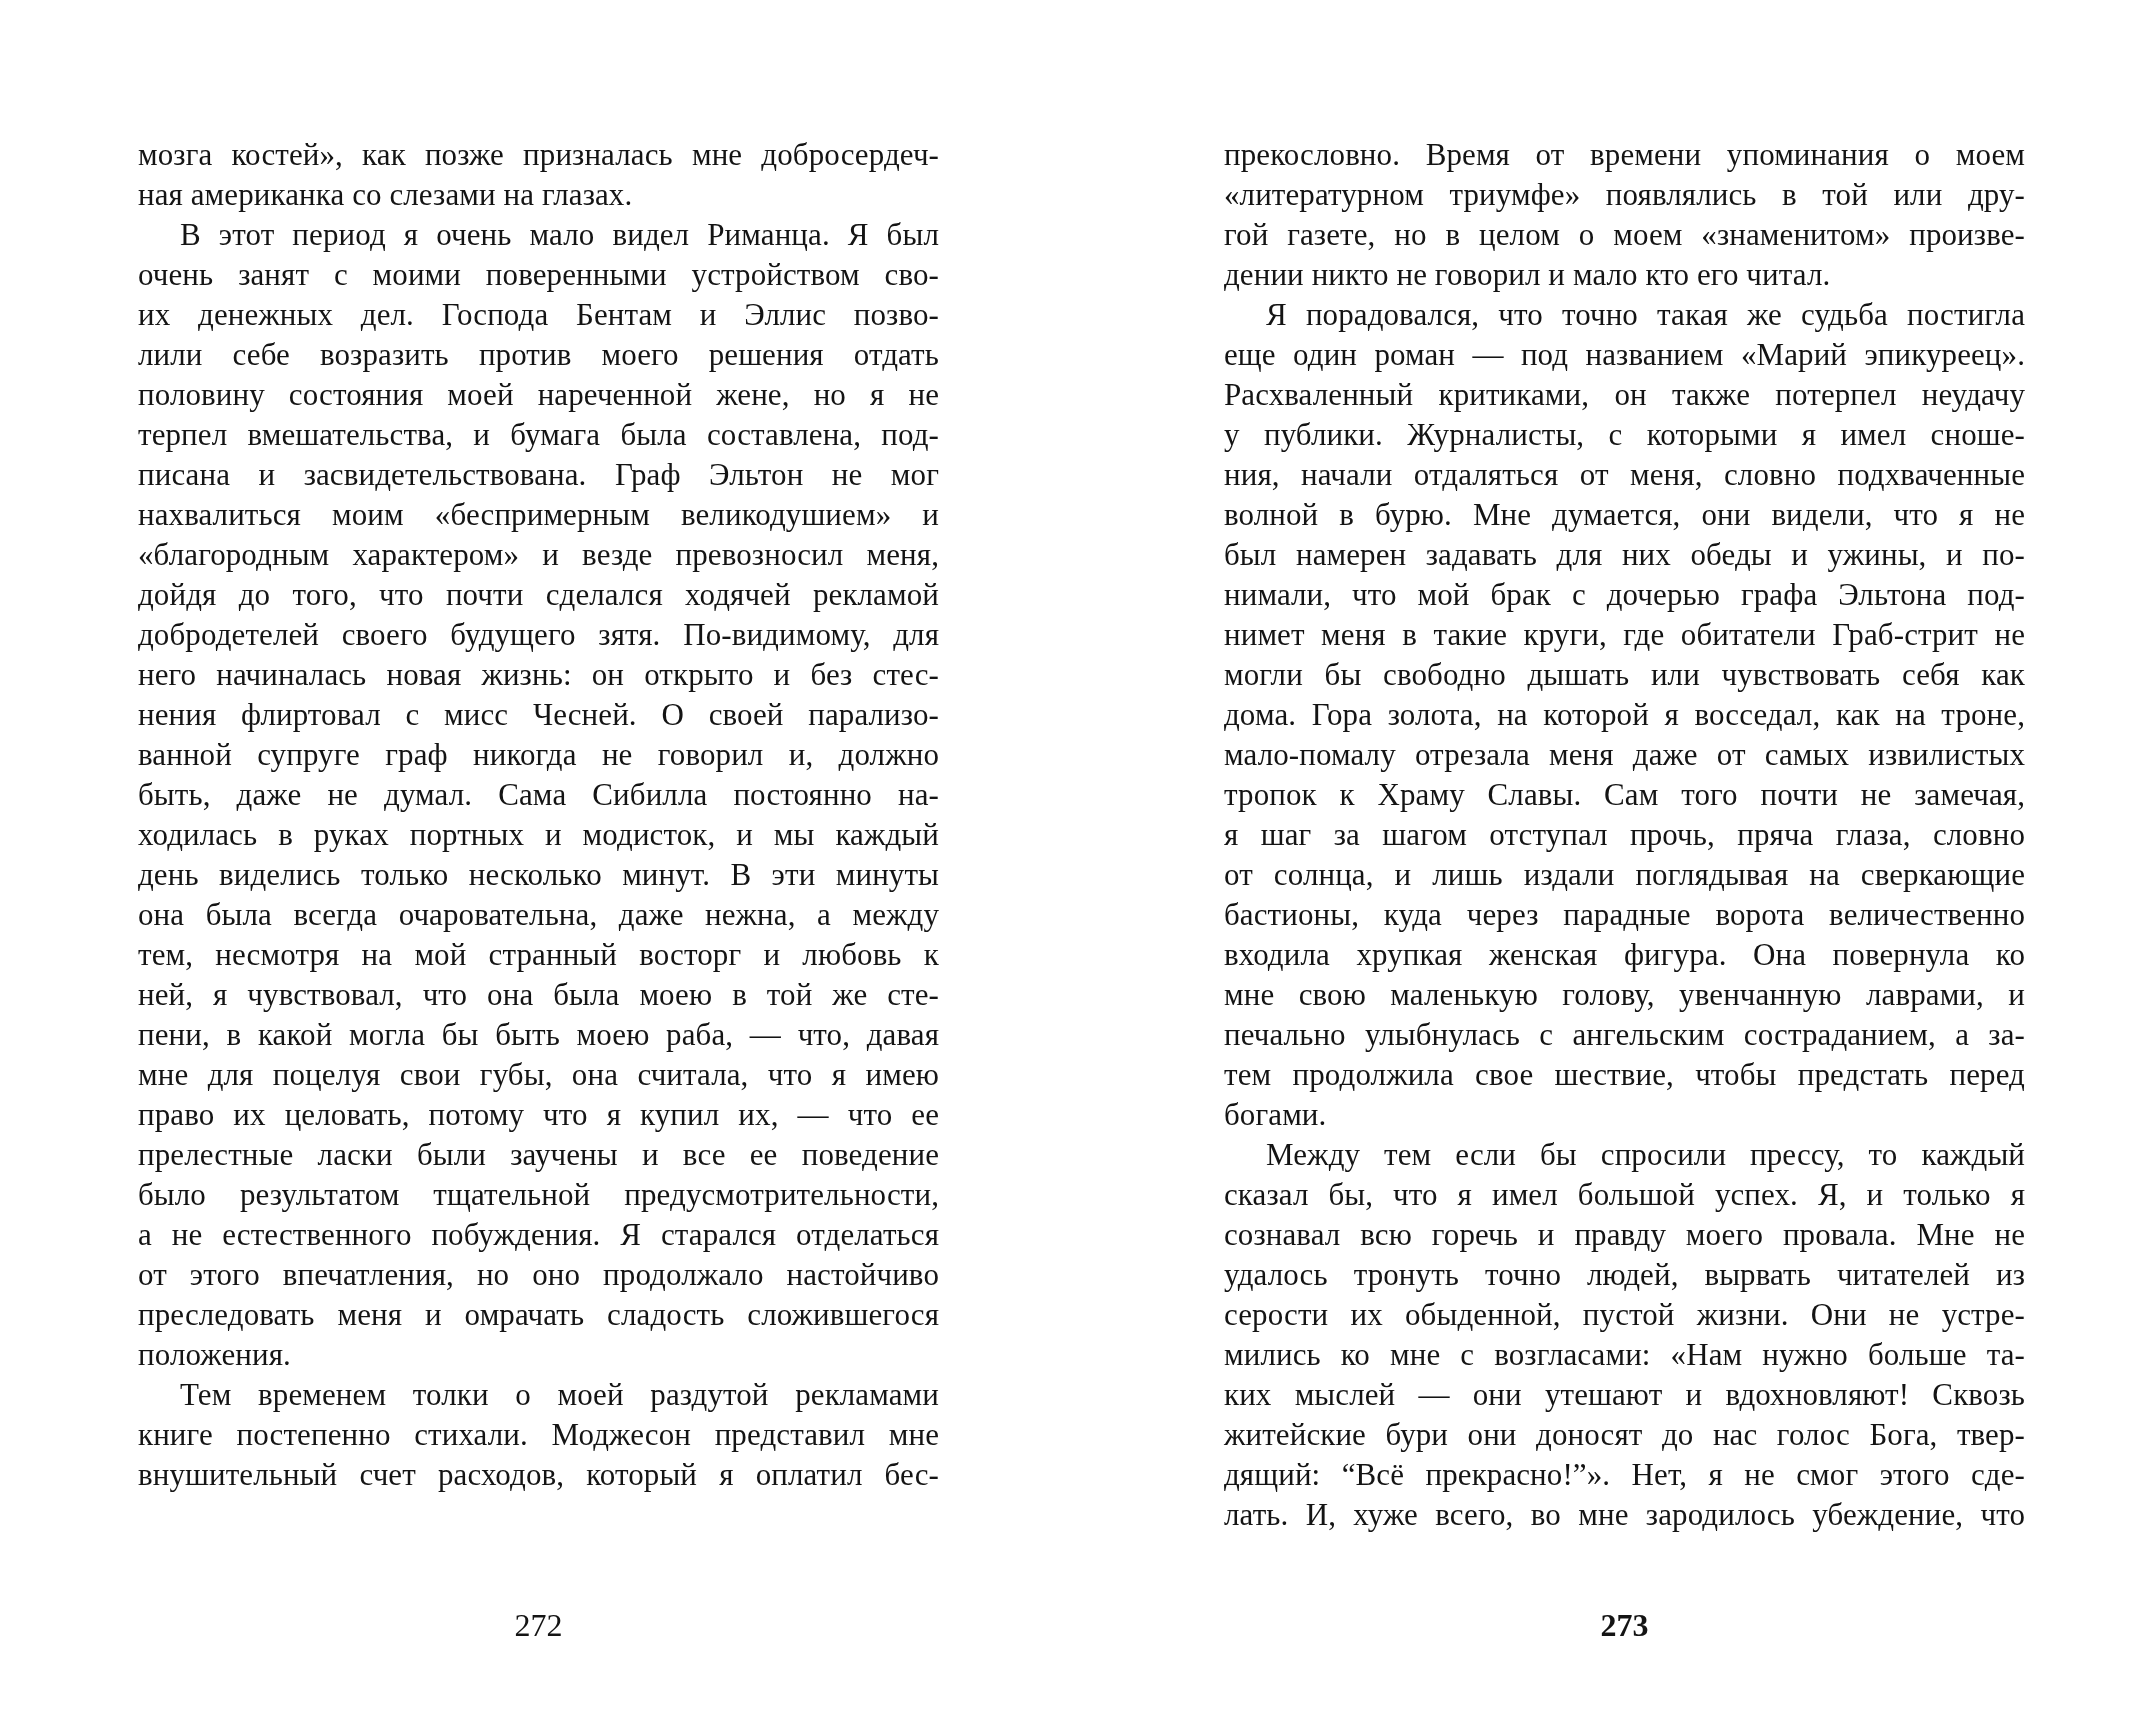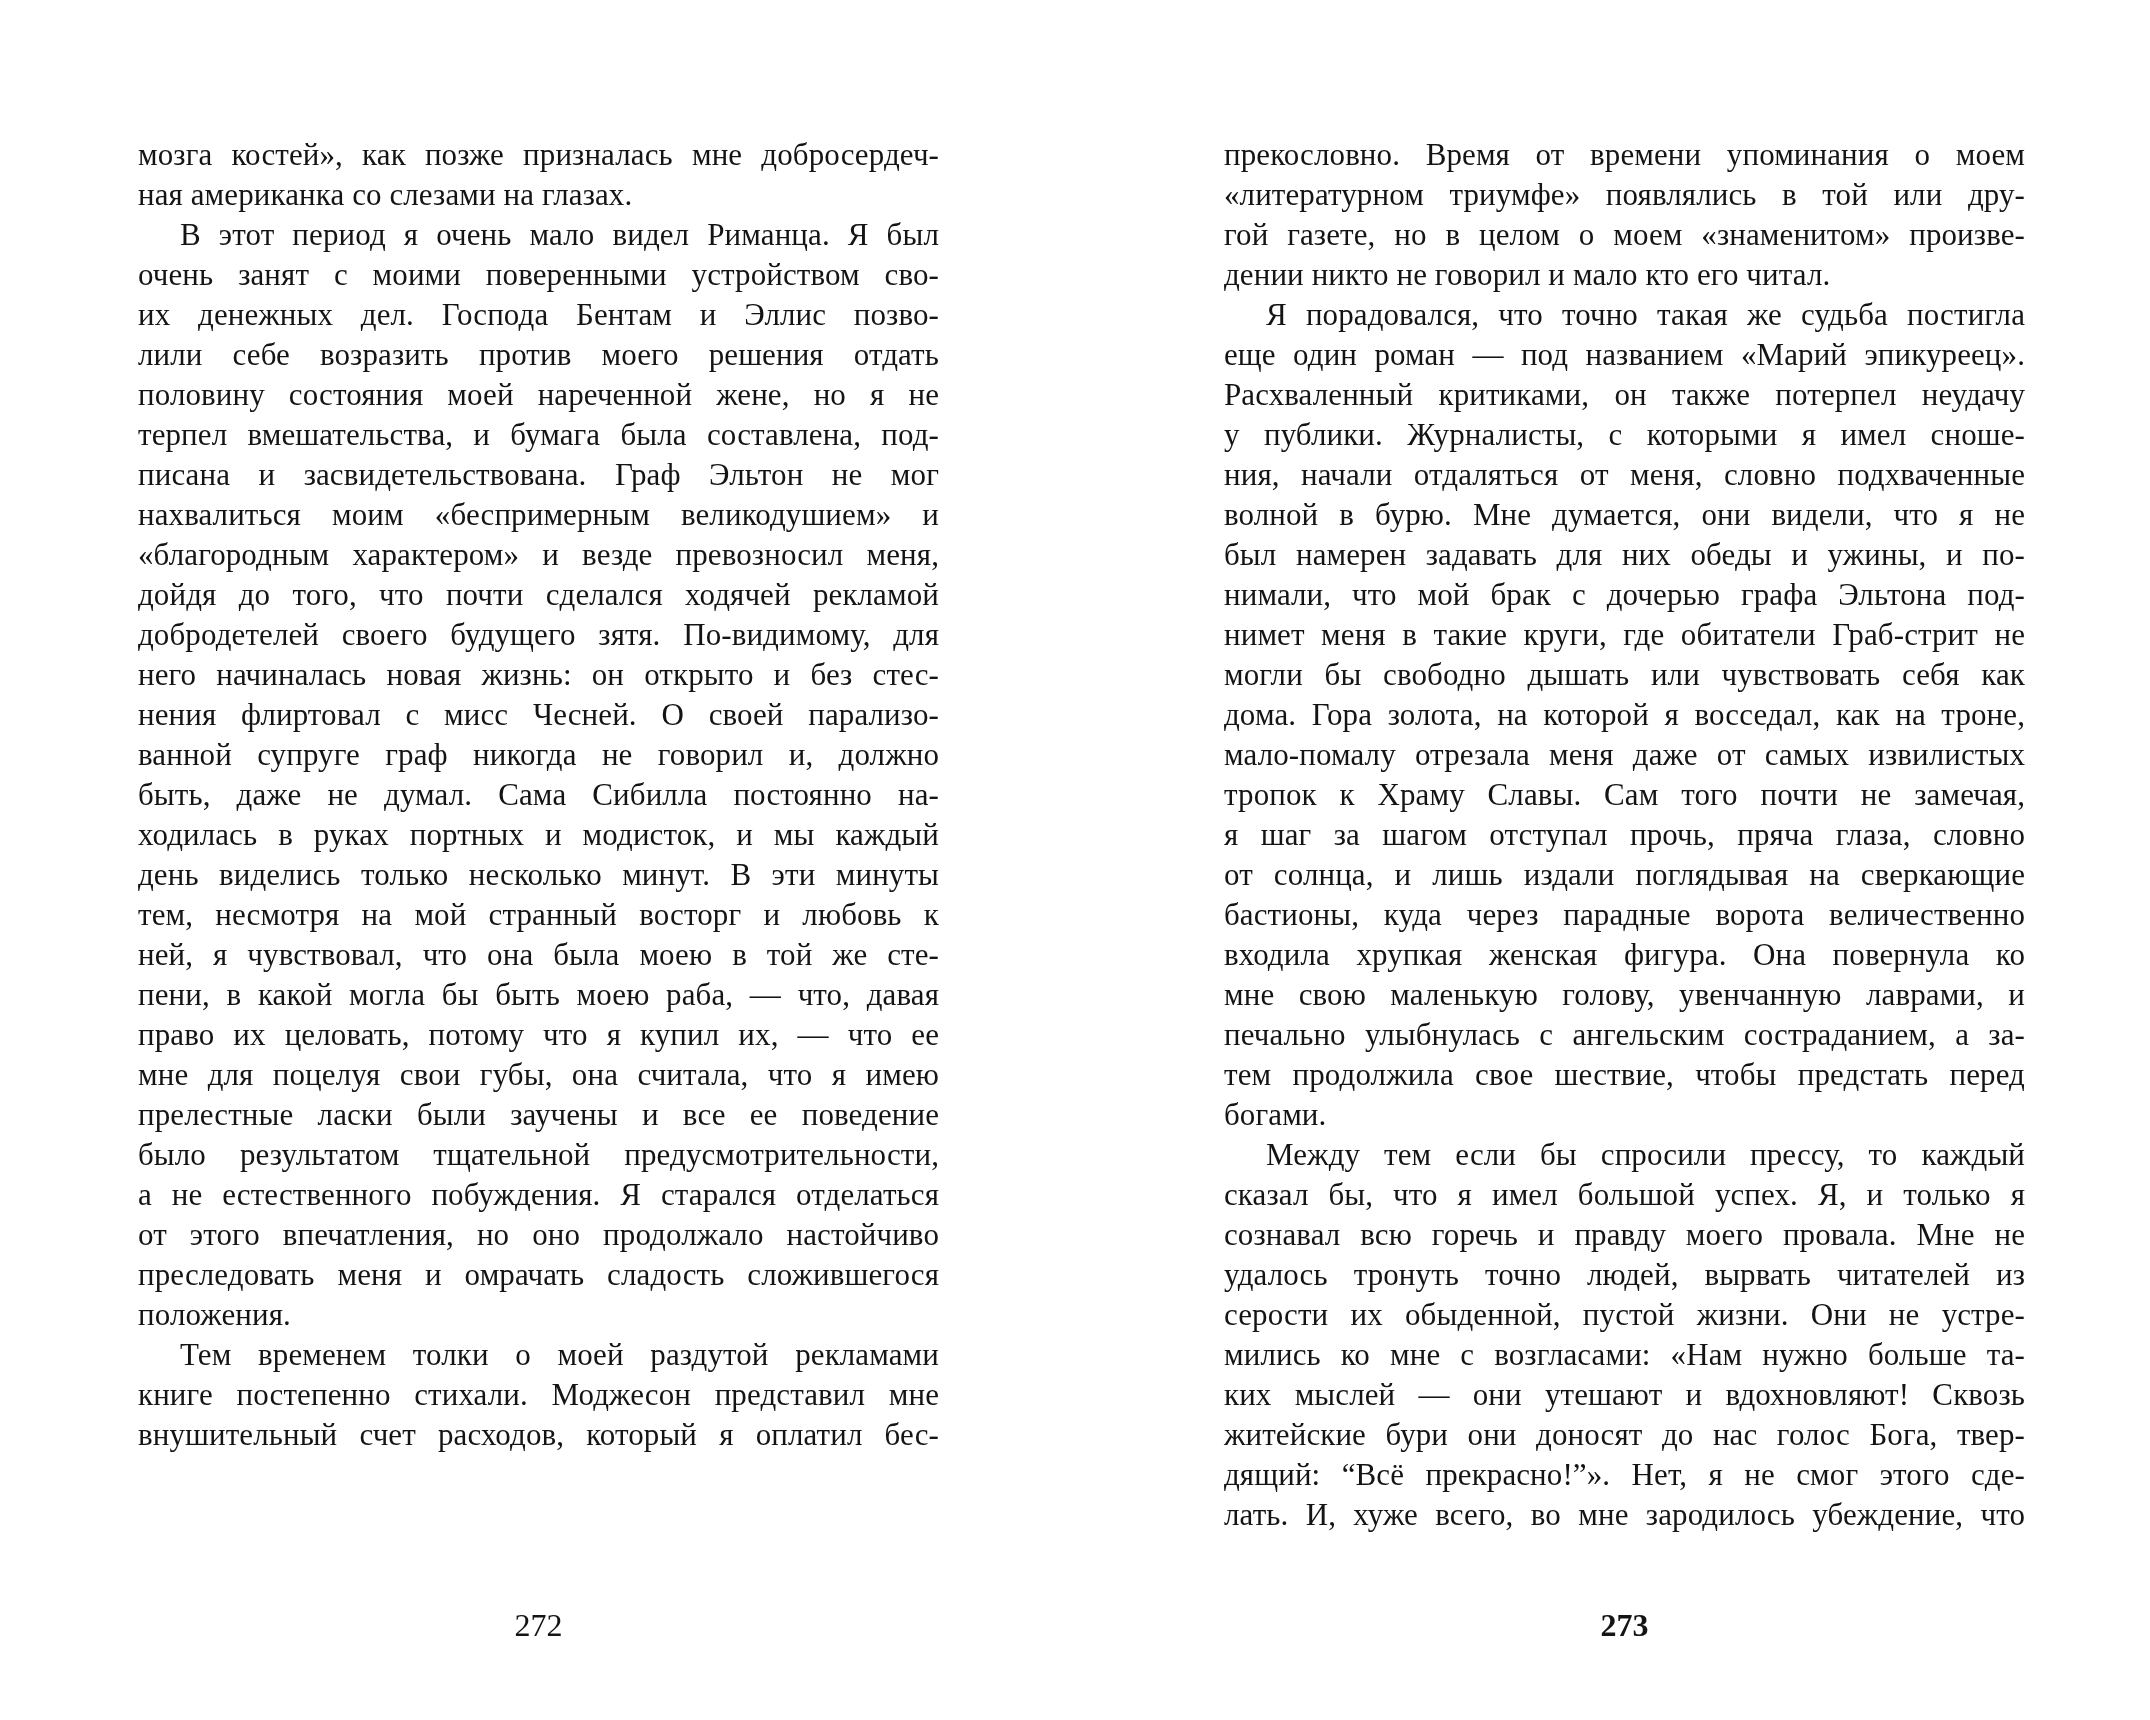--- a/index.html
+++ b/index.html
@@ -78,25 +78,26 @@
         <div class="line">нахвалиться моим «беспримерным великодушием» и</div>
         <div class="line">«благородным характером» и везде превозносил меня,</div>
         <div class="line">дойдя до того, что почти сделался ходячей рекламой</div>
         <div class="line">добродетелей своего будущего зятя. По-видимому, для</div>
         <div class="line">него начиналась новая жизнь: он открыто и без стес-</div>
         <div class="line">нения флиртовал с мисс Чесней. О своей парализо-</div>
         <div class="line">ванной супруге граф никогда не говорил и, должно</div>
         <div class="line">быть, даже не думал. Сама Сибилла постоянно на-</div>
         <div class="line">ходилась в руках портных и модисток, и мы каждый</div>
         <div class="line">день виделись только несколько минут. В эти минуты</div>
+        <div class="line">она была всегда очаровательна, даже нежна, а между</div>
         <div class="line">тем, несмотря на мой странный восторг и любовь к</div>
         <div class="line">ней, я чувствовал, что она была моею в той же сте-</div>
         <div class="line">пени, в какой могла бы быть моею раба, — что, давая</div>
+        <div class="line">мне для поцелуя свои губы, она считала, что я имею</div>
         <div class="line">право их целовать, потому что я купил их, — что ее</div>
-        <div class="line">мне для поцелуя свои губы, она считала, что я имею</div>
         <div class="line">прелестные ласки были заучены и все ее поведение</div>
         <div class="line">было результатом тщательной предусмотрительности,</div>
         <div class="line">а не естественного побуждения. Я старался отделаться</div>
         <div class="line">от этого впечатления, но оно продолжало настойчиво</div>
         <div class="line">преследовать меня и омрачать сладость сложившегося</div>
         <div class="line last">положения.</div>
         <div class="line indent">Тем временем толки о моей раздутой рекламами</div>
         <div class="line">книге постепенно стихали. Моджесон представил мне</div>
         <div class="line">внушительный счет расходов, который я оплатил бес-</div>
       </div>

